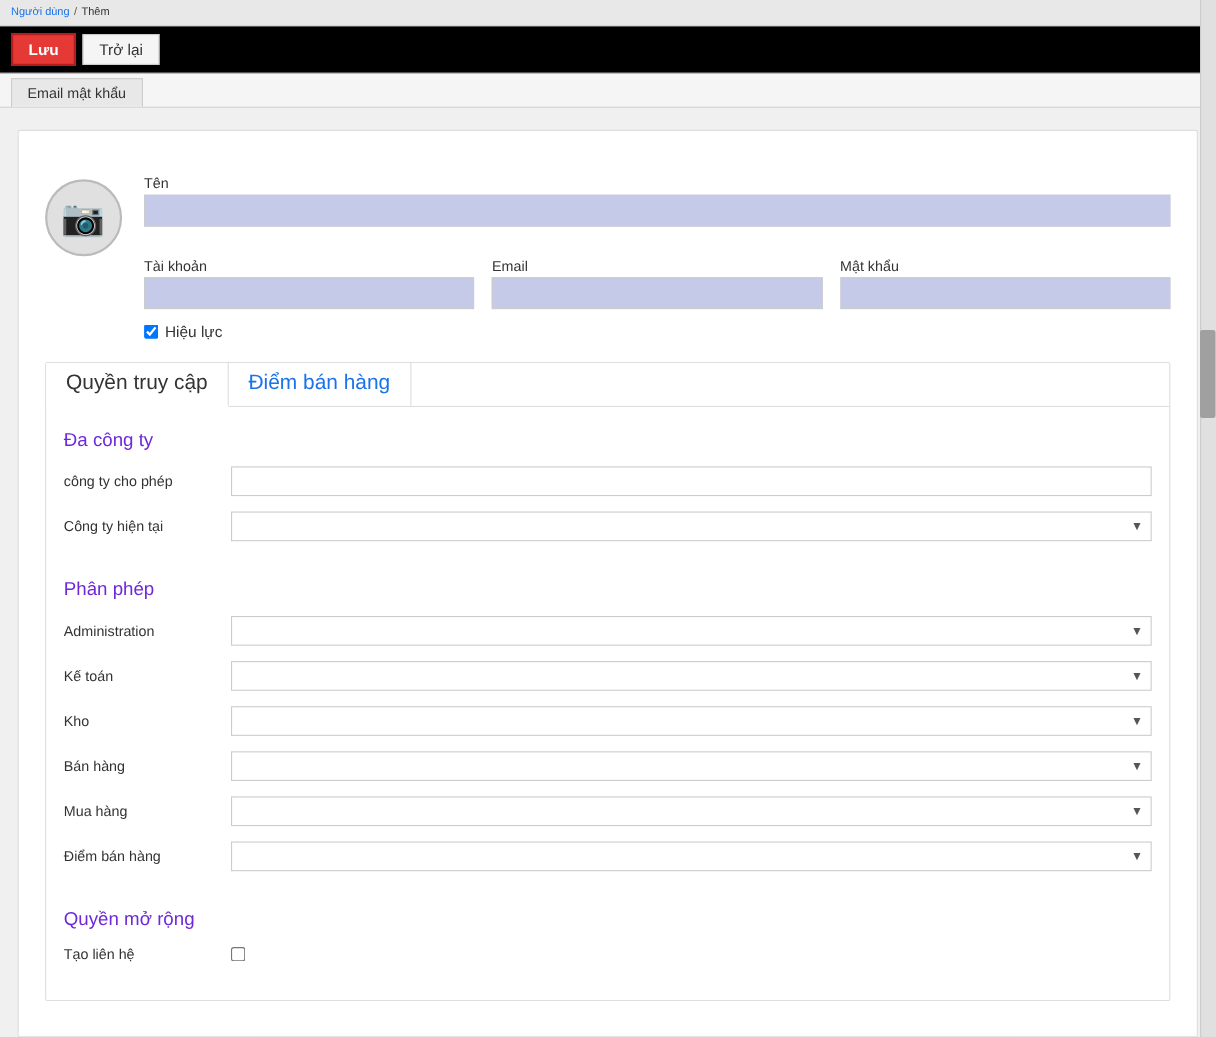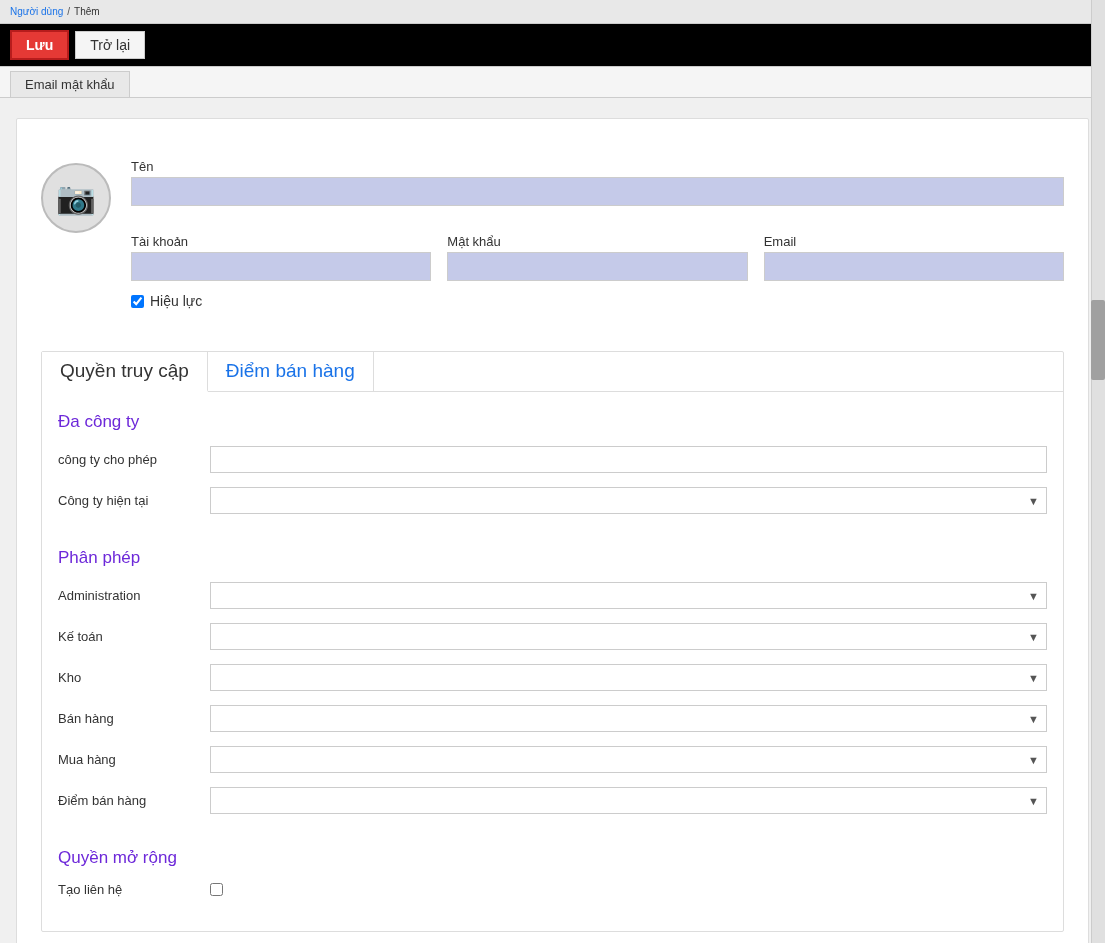--- a/index.html
+++ b/index.html
@@ -129,21 +129,21 @@
       margin-bottom: 12px;
     }
     .three-col .field-group {
       flex: 1;
       margin-bottom: 0;
     }
     .checkbox-row {
       display: flex;
       align-items: center;
       gap: 6px;
-      margin-bottom: 22px;
+      margin-bottom: 0;
     }
     .tabs-section {
       border: 1px solid #ddd;
       border-radius: 2px;
     }
     .tabs-header {
       display: flex;
       border-bottom: 1px solid #ddd;
     }
     .tab-item {
@@ -261,26 +261,26 @@
         <div class="field-group">
           <div class="field-label">Tên</div>
           <input type="text" class="field-input" style="width: 100%;">
         </div>
         <div class="three-col">
           <div class="field-group">
             <div class="field-label">Tài khoản</div>
             <input type="text" class="field-input" style="">
           </div>
           <div class="field-group">
+            <div class="field-label">Email</div>
+            <input type="email" class="field-input" style="">
+          </div>
+          <div class="field-group">
             <div class="field-label">Mật khẩu</div>
             <input type="password" class="field-input" style="">
-          </div>
-          <div class="field-group">
-            <div class="field-label">Email</div>
-            <input type="email" class="field-input" style="">
           </div>
         </div>
         <div class="checkbox-row">
           <input type="checkbox" checked="" id="hieu-luc" style="">
           <label for="hieu-luc">Hiệu lực</label>
         </div>
       </div>
     </div>
 
     <div class="tabs-section">

